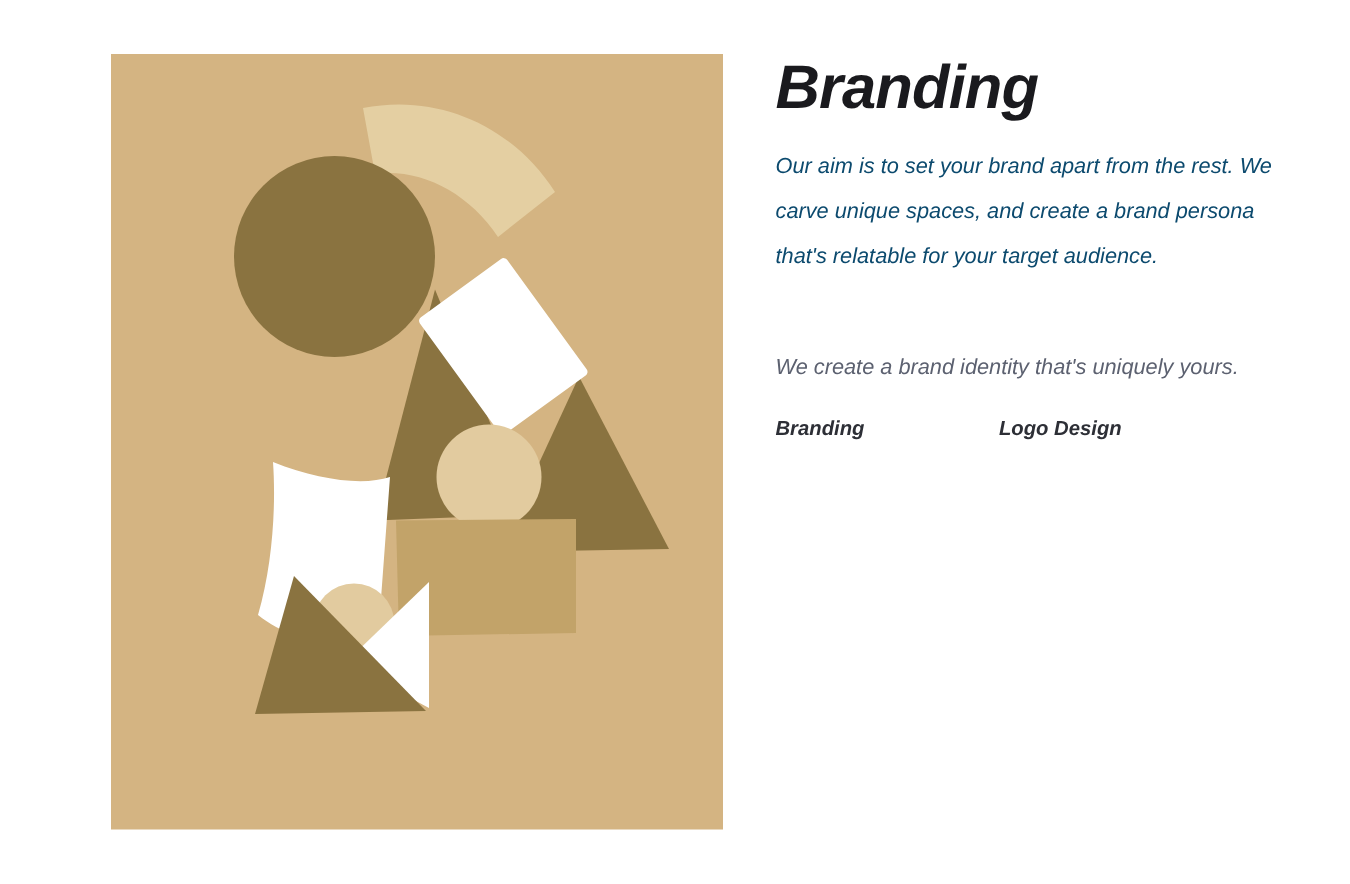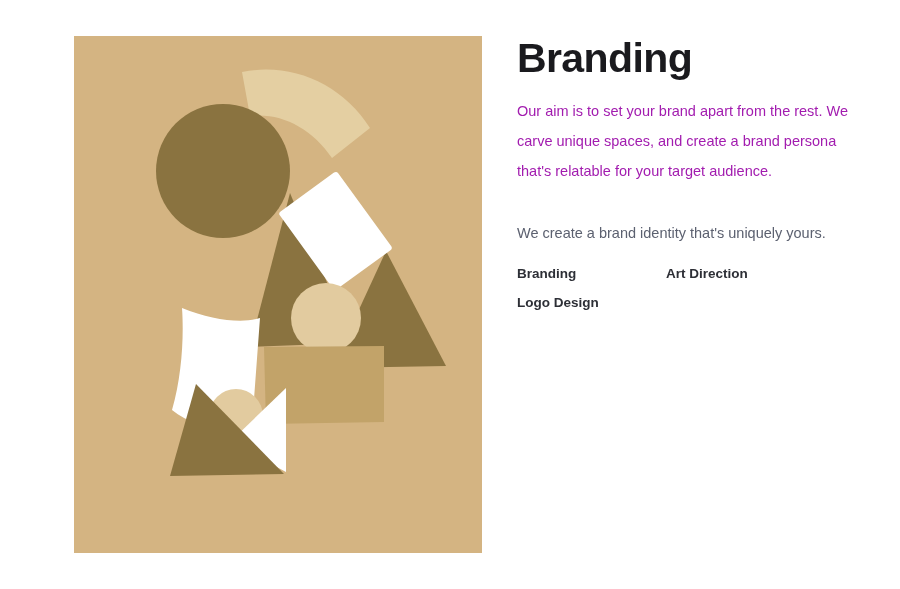--- a/index.html
+++ b/index.html
@@ -10,20 +10,21 @@
     background: #ffffff;
     font-family: "Liberation Sans", sans-serif;
     overflow: hidden;
   }
 
   .page {
     position: relative;
     width: 900px;
     height: 589px;
     background: #ffffff;
+    font-style: italic;
   }
 
   
   .artwork-panel {
     position: absolute;
     left: 74px;
     top: 36px;
     width: 408px;
     height: 517px;
     background: #d4b482;
@@ -56,28 +57,28 @@
     font-size: 41px;
     font-weight: bold;
     color: #1a1a1e;
     letter-spacing: -0.6px;
     line-height: 1.12;
     margin-bottom: 14px;
   }
 
   .lede {
     font-size: 14.5px;
-    color: #a21caf;
+    color: #0c4a6e;
     line-height: 2.08;
     width: 345px;
     font-weight: normal;
   }
 
   .tagline {
-    margin-top: 36px;
+    margin-top: 48px;
     font-size: 14.5px;
     color: #5c6170;
     line-height: 1.6;
   }
 
   .services {
     margin-top: 20px;
     display: grid;
     grid-template-columns: 149px auto;
     row-gap: 13px;
@@ -140,19 +141,18 @@
   <div class="content-col">
 
     <h1 class="page-title">Branding</h1>
 
     <p class="lede">Our aim is to set your brand apart from the rest. We carve unique spaces, and create a brand persona that's relatable for your target audience.</p>
 
     <p class="tagline">We create a brand identity that's uniquely yours.</p>
 
     <div class="services">
       <div class="service-item">Branding</div>
-      <div class="service-item">Art Direction</div>
       <div class="service-item">Logo Design</div>
     </div>
 
   </div>
 
 </div>
 
 </body></html>

